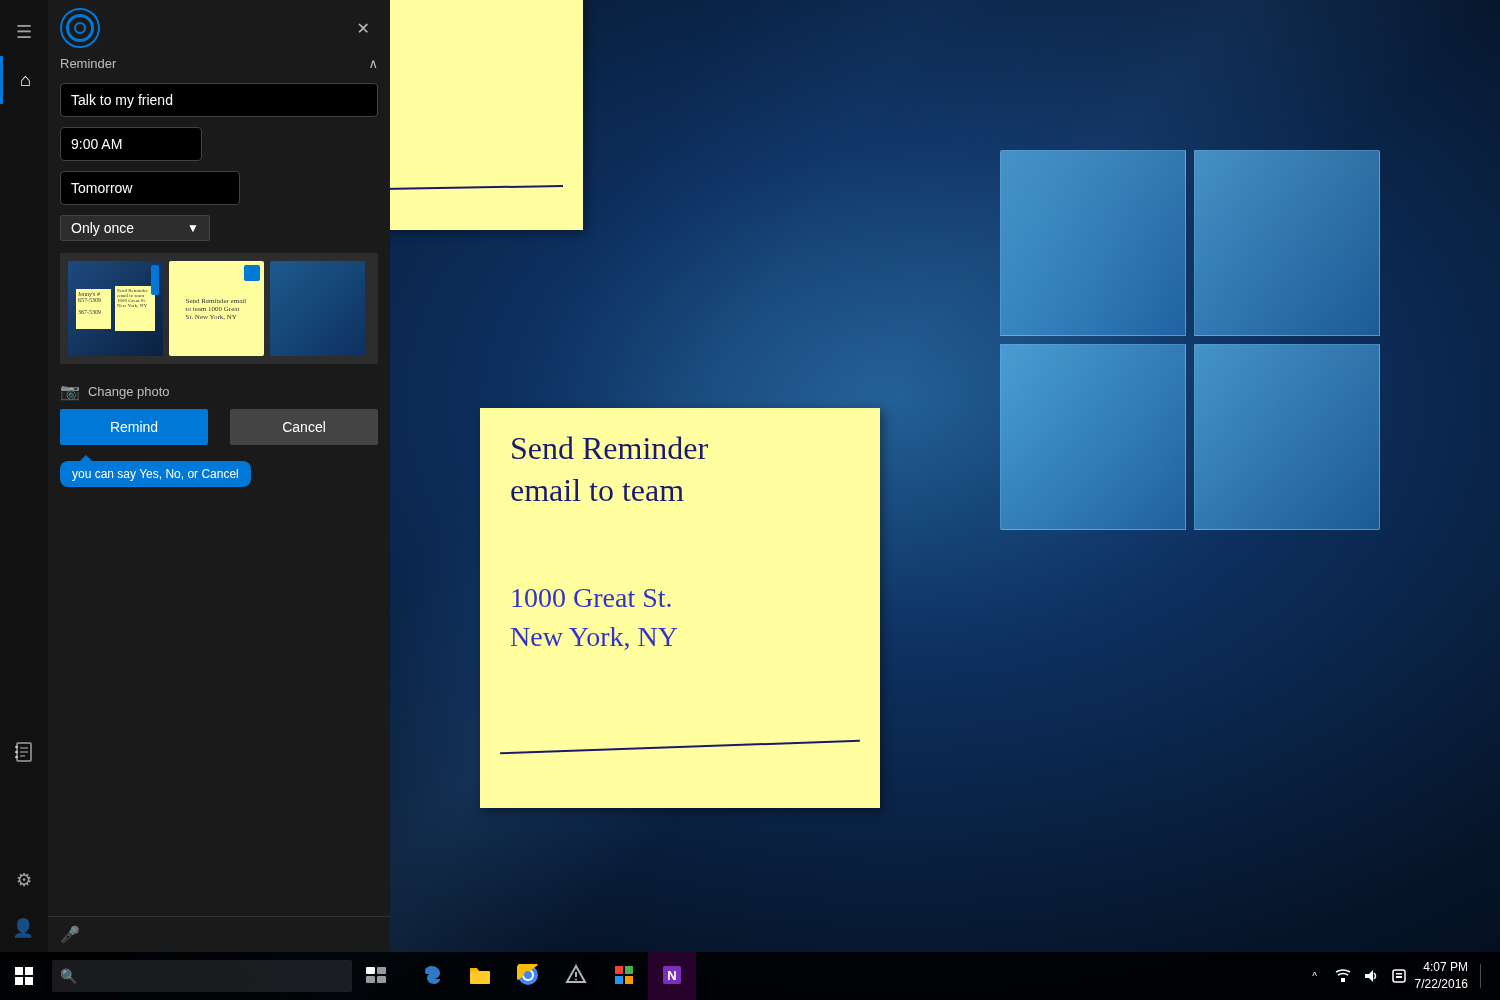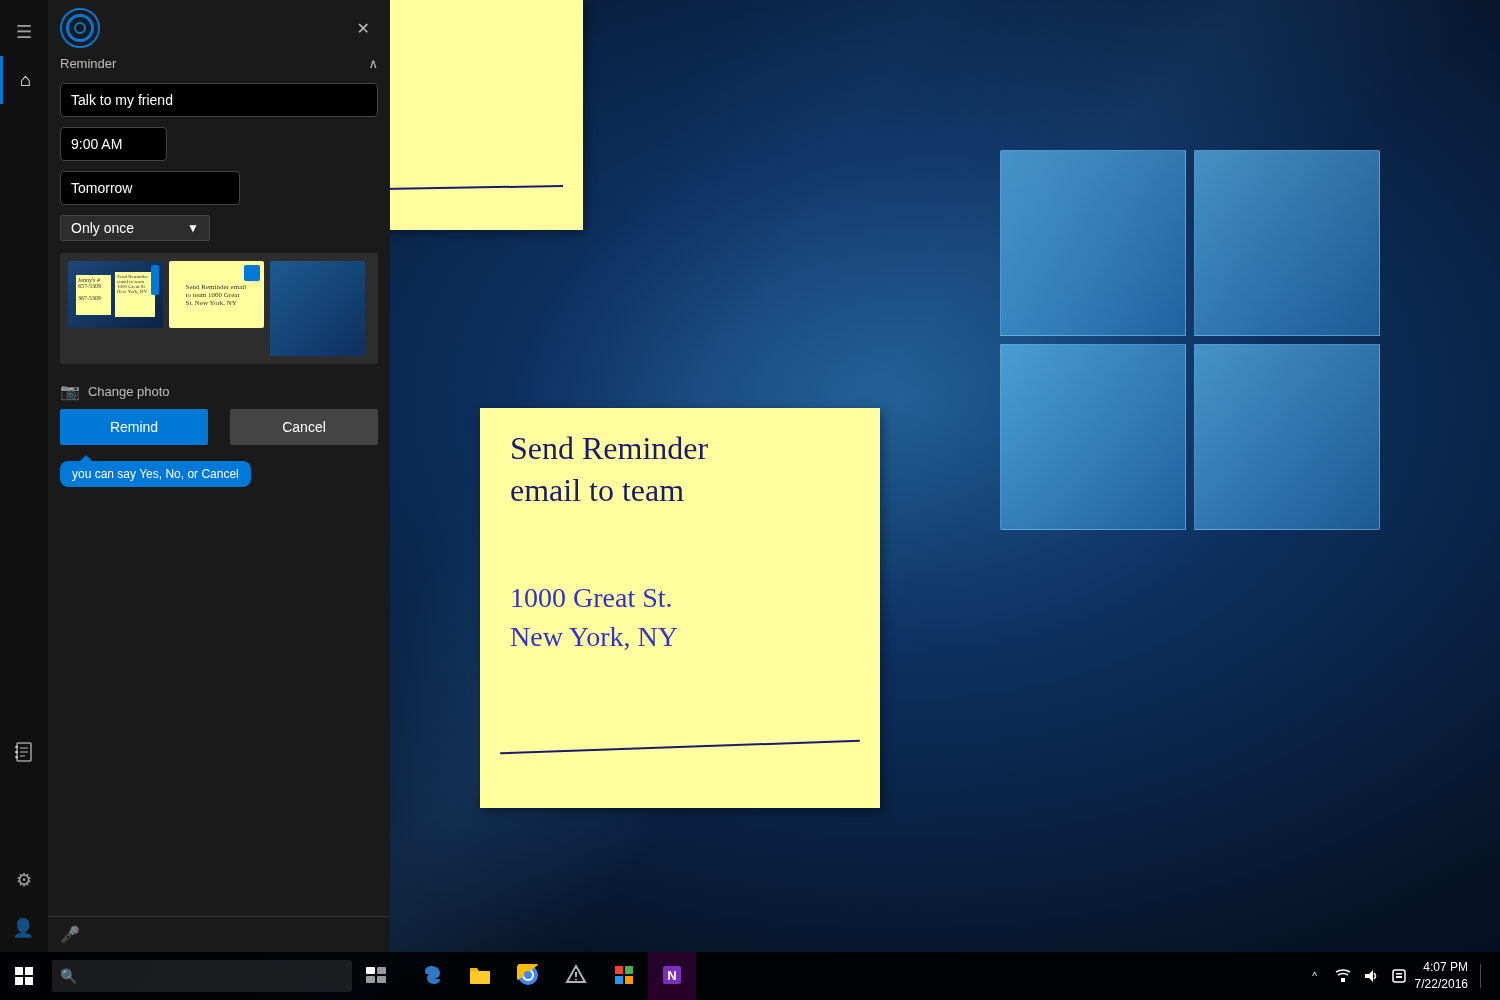--- a/index.html
+++ b/index.html
@@ -330,21 +330,21 @@
       border: 1px solid #444;
       border-radius: 4px;
       padding: 8px 10px;
       color: white;
       font-size: 14px;
       width: 100%;
       margin-bottom: 10px;
     }
 
     .reminder-field.time-field {
-      width: 107px;
+      width: 142px;
     }
 
     .reminder-dropdown {
       background: #2d2d2d;
       border: 1px solid #444;
       border-radius: 2px;
       padding: 4px 10px;
       color: white;
       font-size: 14px;
       display: flex;
@@ -364,21 +364,21 @@
     }
 
     .photo-thumbnails {
       display: flex;
       gap: 6px;
       overflow: hidden;
     }
 
     .photo-thumb {
       width: 95px;
-      height: 67px;
+      height: 95px;
       background: #1a1a1a;
       border-radius: 2px;
       overflow: hidden;
       position: relative;
       display: flex;
       align-items: center;
       justify-content: center;
     }
 
     .photo-thumb-selected {

